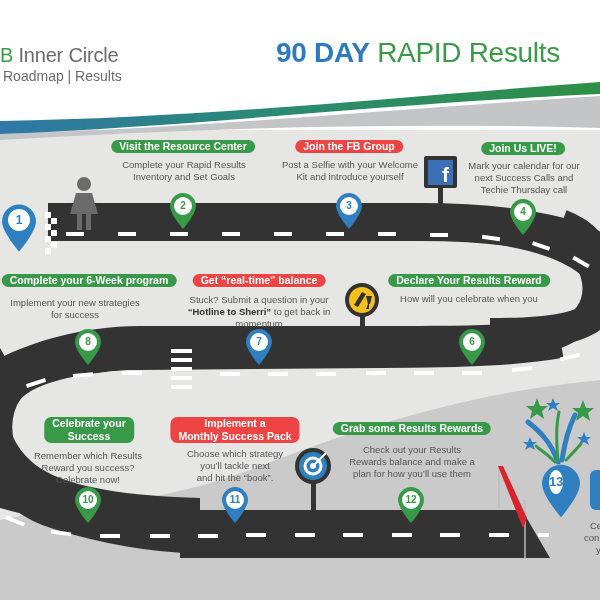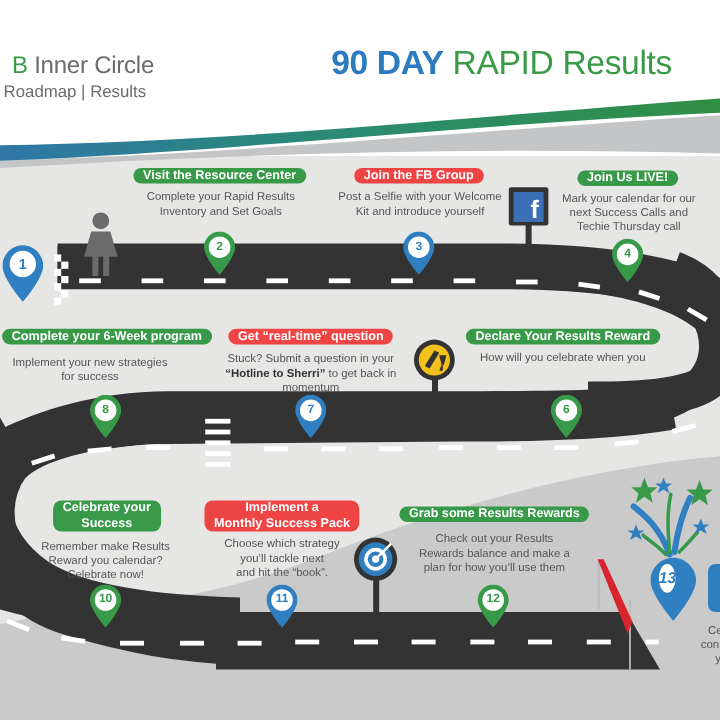--- a/index.html
+++ b/index.html
@@ -1,19 +1,19 @@
 <!DOCTYPE html>
 <html><head>
 <meta charset="utf-8">
 <style>
   html,body{margin:0;padding:0;}
   body{width:600px;height:600px;overflow:hidden;position:relative;background:#e6e6e5;font-family:"Liberation Sans",sans-serif;}
   .abs{position:absolute;}
   #bg{position:absolute;left:0;top:0;}
-  .brand{left:0;top:44px;font-size:20px;color:#6b6b6b;letter-spacing:-0.2px;white-space:nowrap;padding-left:10px;}
+  .brand{left:0;top:44px;font-size:20px;color:#6b6b6b;letter-spacing:-0.2px;white-space:nowrap;}
   .brand .g{color:#3a9b46;}
   .sub{left:3px;top:68px;font-size:14px;color:#6b6b6b;white-space:nowrap;}
   .title{left:276px;top:37px;font-size:28px;white-space:nowrap;letter-spacing:-0.3px;}
   .title .b{color:#2c7bc0;font-weight:bold;}
   .title .gr{color:#3a9b46;}
   .pill{position:absolute;color:#fff;font-weight:bold;font-size:10.5px;border-radius:7px;padding:0 8px;text-align:center;white-space:nowrap;transform:translateX(-50%);line-height:13px;}
   .pill.green{background:#389a48;}
   .pill.blue{background:#ef4444;}
   .desc{position:absolute;color:#555;font-size:9.5px;text-align:center;line-height:12px;transform:translateX(-50%);white-space:nowrap;}
   .desc b{color:#333;}
@@ -205,39 +205,39 @@
   <div>next Success Calls and</div>
   <div>Techie Thursday call</div>
 </div>
 
 <div class="pill green" style="left:89px;top:274px;">Complete your 6-Week program</div>
 <div class="desc" style="left:75px;top:297px;">
   <div>Implement your new strategies</div>
   <div>for success</div>
 </div>
 
-<div class="pill blue" style="left:259px;top:274px;">Get “real-time” question</div>
+<div class="pill blue" style="left:259px;top:274px;">Get “real-time” balance</div>
 <div class="desc" style="left:259px;top:294px;">
   <div>Stuck?  Submit a question in your</div>
   <div><b>“Hotline to Sherri”</b> to get back in</div>
   <div>momentum</div>
 </div>
 
 <div class="pill green" style="left:469px;top:274px;">Declare Your Results Reward</div>
 <div class="desc" style="left:469px;top:293px;">
   <div>How will you celebrate when you</div>
 </div>
 
 <div class="pill green" style="left:89px;top:417px;line-height:13px;">
   <div>Celebrate your</div>
   <div>Success</div>
 </div>
 <div class="desc" style="left:88px;top:450px;">
-  <div>Remember make Results</div>
-  <div>Reward you calendar?</div>
+  <div>Remember which Results</div>
+  <div>Reward you success?</div>
   <div>Celebrate now!</div>
 </div>
 
 <div class="pill blue" style="left:235px;top:417px;line-height:13px;">
   <div>Implement a</div>
   <div>Monthly Success Pack</div>
 </div>
 <div class="desc" style="left:235px;top:448px;">
   <div>Choose which strategy</div>
   <div>you’ll tackle next</div>
@@ -324,14 +324,14 @@
   <svg width="26" height="36" viewBox="0 0 26 36">
       <path d="M13,0 C20,0 26,6 26,13 C26,21 13,36 13,36 C13,36 0,21 0,13 C0,6 6,0 13,0 Z" fill="#389a48"></path>
     </svg>
   <div class="num">12</div>
 </div>
 
 <div class="pin blue" style="left:561px;top:518px;width:38px;height:54px;">
   <svg width="38" height="54" viewBox="0 0 26 36">
       <path d="M13,0 C20,0 26,6 26,13 C26,21 13,36 13,36 C13,36 0,21 0,13 C0,6 6,0 13,0 Z" fill="#2f7fc1"></path>
     </svg>
-  <div class="num" style="left:7px;top:6px;width:14px;height:24px;line-height:24px;font-size:13px;font-style:italic;">13</div>
+  <div class="num" style="left:7px;top:6px;width:14px;height:24px;line-height:24px;font-size:13px;">13</div>
 </div>
 
 </body></html>

